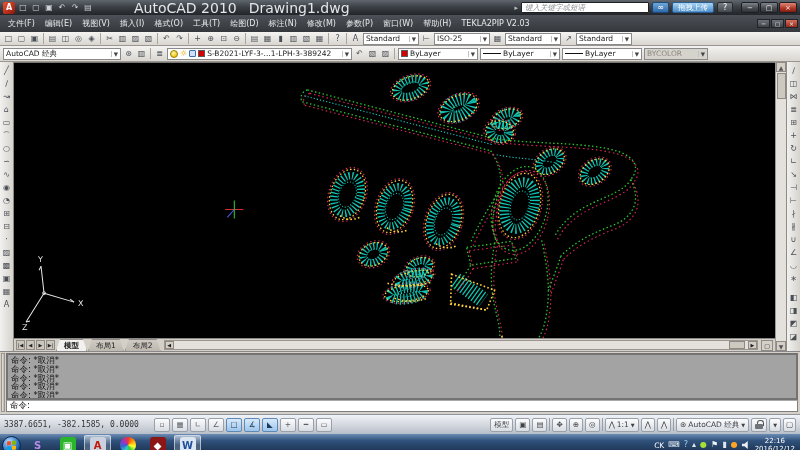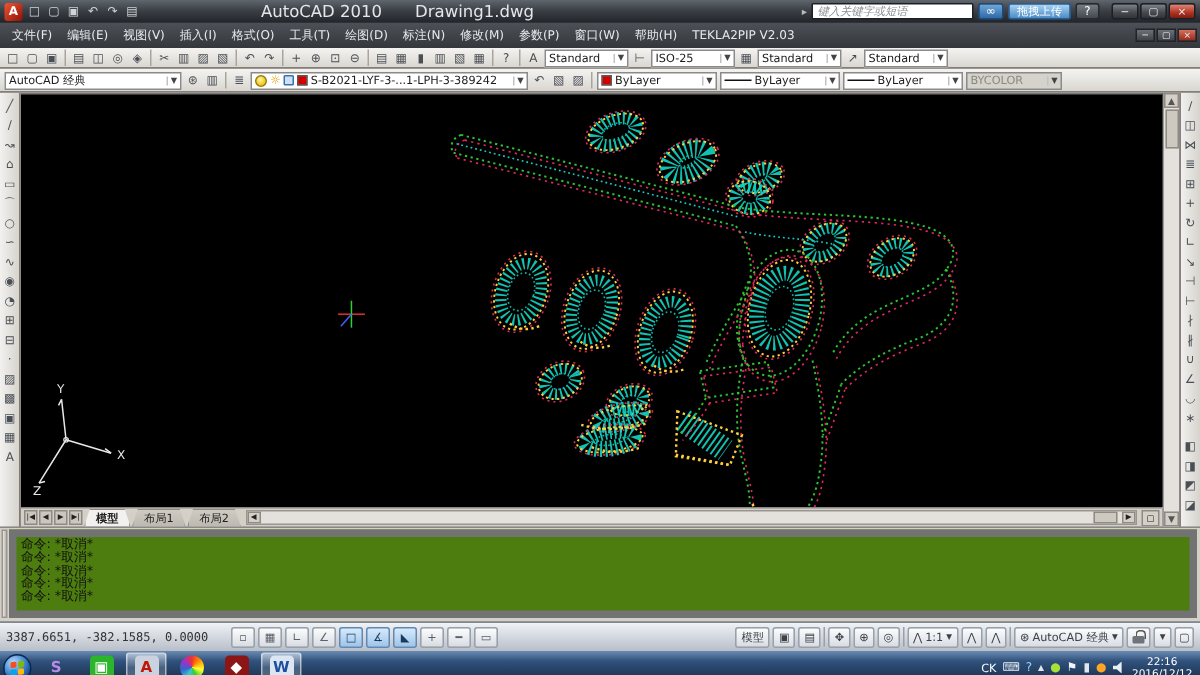--- a/index.html
+++ b/index.html
@@ -5,24 +5,24 @@
   *{box-sizing:border-box;margin:0;padding:0}
   html,body{width:800px;height:450px;overflow:hidden}
   body{font-family:"DejaVu Sans",sans-serif;font-size:9px;background:#000;color:#222}
   button{font-family:inherit;cursor:default}
 
   
   .titlebar{height:15px;background:linear-gradient(#60666d,#3c4147 45%,#22252a);display:flex;align-items:center;gap:2px;padding:0 3px;color:#ddd}
   .acad-logo{width:12px;height:12px;border-radius:2px;background:linear-gradient(135deg,#ef5532,#8e130a);color:#fff;font-weight:bold;font-size:8px;display:flex;align-items:center;justify-content:center;flex:0 0 auto}
   .qat{display:flex;align-items:center;gap:1px}
   .qat .icon-btn{width:12px;height:12px;background:transparent;border:none;color:#cfd4d9;font-size:8px;display:flex;align-items:center;justify-content:center}
-  .title-text{display:flex;gap:22px;margin-left:78px;font-size:11px;color:#e4e6e8;white-space:nowrap}
+  .title-text{display:flex;gap:12px;margin-left:38px;font-size:14px;color:#e4e6e8;white-space:nowrap}
   .search-wrap{display:flex;align-items:center;gap:3px;margin-left:auto}
   .search-caret{color:#bbb;font-size:7px}
-  .search-box{width:108px;height:11px;background:#fff;border:1px solid #1d1f22;border-radius:1px;display:flex;align-items:center;padding:0 3px;color:#8a8f94;font-size:7.5px;font-style:italic;overflow:hidden;white-space:nowrap}
+  .search-box{width:128px;height:11px;background:#fff;border:1px solid #1d1f22;border-radius:1px;display:flex;align-items:center;padding:0 3px;color:#8a8f94;font-size:7.5px;font-style:italic;overflow:hidden;white-space:nowrap}
   .cloud-btn{width:17px;height:11px;border-radius:2px;background:linear-gradient(#6fa8d8,#2f6aa8);border:1px solid #1d4a7e;color:#fff;font-size:8px;display:flex;align-items:center;justify-content:center}
   .upload-btn{height:11px;border-radius:2px;background:linear-gradient(#a8d4f4,#4a8cc8);border:1px solid #2a5d92;color:#fff;font-size:7.5px;padding:0 5px;display:flex;align-items:center;white-space:nowrap}
   .help-btn{width:16px;height:11px;border-radius:2px;background:linear-gradient(#777d84,#43484e);border:1px solid #26292d;color:#fff;font-size:8px;display:flex;align-items:center;justify-content:center}
   .win-btns{display:flex;gap:1px;margin-left:6px}
   .win-btn{width:18px;height:11px;border-radius:2px;border:1px solid #1c1f23;background:linear-gradient(#7d838a,#46494e 60%,#303338);color:#eee;font-size:7px;display:flex;align-items:center;justify-content:center}
   .win-btn.close{background:linear-gradient(#e08776,#b03425 60%,#7d1d11)}
 
   
   .menubar{height:17px;background:linear-gradient(#4d5157,#34373c);display:flex;align-items:center;color:#e8e9ea;font-size:8px;padding-left:3px}
   .menu-item{padding:0 5px;white-space:nowrap}
@@ -69,21 +69,21 @@
   .hscroll{flex:1;height:10px;margin:0 2px;background:#e4e1dc;border:1px solid #9a968f;position:relative;display:flex;align-items:center}
   .hs-arrow{width:9px;height:8px;background:#d4d0c8;border:1px solid #8f8b84;font-size:5px;display:flex;align-items:center;justify-content:center}
   .hs-arrow.right{margin-left:auto}
   .hs-thumb{position:absolute;right:12px;width:16px;height:8px;background:#cdc9c1;border:1px solid #8f8b84}
   .tab-corner{width:12px;height:11px;background:#d4d0c8;border:1px solid #8f8b84;font-size:6px;display:flex;align-items:center;justify-content:center}
 
   
   .cmd{height:63px;background:#d4d0c8;border-top:1px solid #888;display:flex;padding:1px 2px 2px 1px}
   .cmd-grip{width:4px;background:linear-gradient(90deg,#e8e6e2,#b8b4ac);border:1px solid #9a968f;margin-right:1px}
   .cmd-body{flex:1;display:flex;flex-direction:column}
-  .cmd-hist{flex:1;background:#4d7c0f;border:5px solid #737373;padding:1px 3px;font-size:8.5px;line-height:8.8px;color:#101010;overflow:hidden}
+  .cmd-hist{flex:1;background:#a3a3a3;border:2px solid #737373;padding:1px 3px;font-size:8.5px;line-height:8.8px;color:#101010;overflow:hidden}
   .cmd-line{height:12px;background:#fff;border:1px solid #7f7f7f;border-top:1px solid #a8a8a8;display:flex;align-items:center;padding:0 3px;font-size:8.5px;color:#101010}
 
   
   .statusbar{height:20px;background:linear-gradient(#f0f3f7,#c9ced6 70%,#b8bec8);border-top:1px solid #8f949c;display:flex;align-items:center;padding:0 4px;gap:2px;font-size:8px;color:#222}
   .coords{font-family:"DejaVu Sans Mono",monospace;font-size:8px;width:148px;flex:0 0 auto;color:#333}
   .toggle{width:16px;height:14px;border:1px solid #98a0aa;border-radius:2px;background:linear-gradient(#fcfcfd,#d8dce2);color:#5a6068;font-size:7.5px;display:flex;align-items:center;justify-content:center;flex:0 0 auto}
   .toggle.on{background:linear-gradient(#d7e9fb,#9dc5ea);border-color:#5d89b4;color:#173a5e}
   .sb-right{margin-left:auto;display:flex;align-items:center;gap:2px}
   .sb-btn{height:14px;border:1px solid #98a0aa;border-radius:2px;background:linear-gradient(#fcfcfd,#d8dce2);color:#3c4248;font-size:7.5px;display:flex;align-items:center;justify-content:center;padding:0 3px;gap:2px;white-space:nowrap}
   .sb-sep{width:1px;height:13px;background:#9aa0a8}
@@ -455,20 +455,21 @@
 <div class="cmd">
   <div class="cmd-grip"></div>
   <div class="cmd-body">
     <div class="cmd-hist">
       <div>命令: *取消*</div>
       <div>命令: *取消*</div>
       <div>命令: *取消*</div>
       <div>命令: *取消*</div>
       <div>命令: *取消*</div>
     </div>
+    <div class="cmd-line">命令:</div>
   </div>
 </div>
 
 <div class="statusbar">
   <span class="coords">3387.6651, -382.1585, 0.0000</span>
   <span id="status-toggles" style="display:flex;gap:2px">
       <button class="toggle">▫</button>
       <button class="toggle">▦</button>
       <button class="toggle">∟</button>
       <button class="toggle">∠</button>

